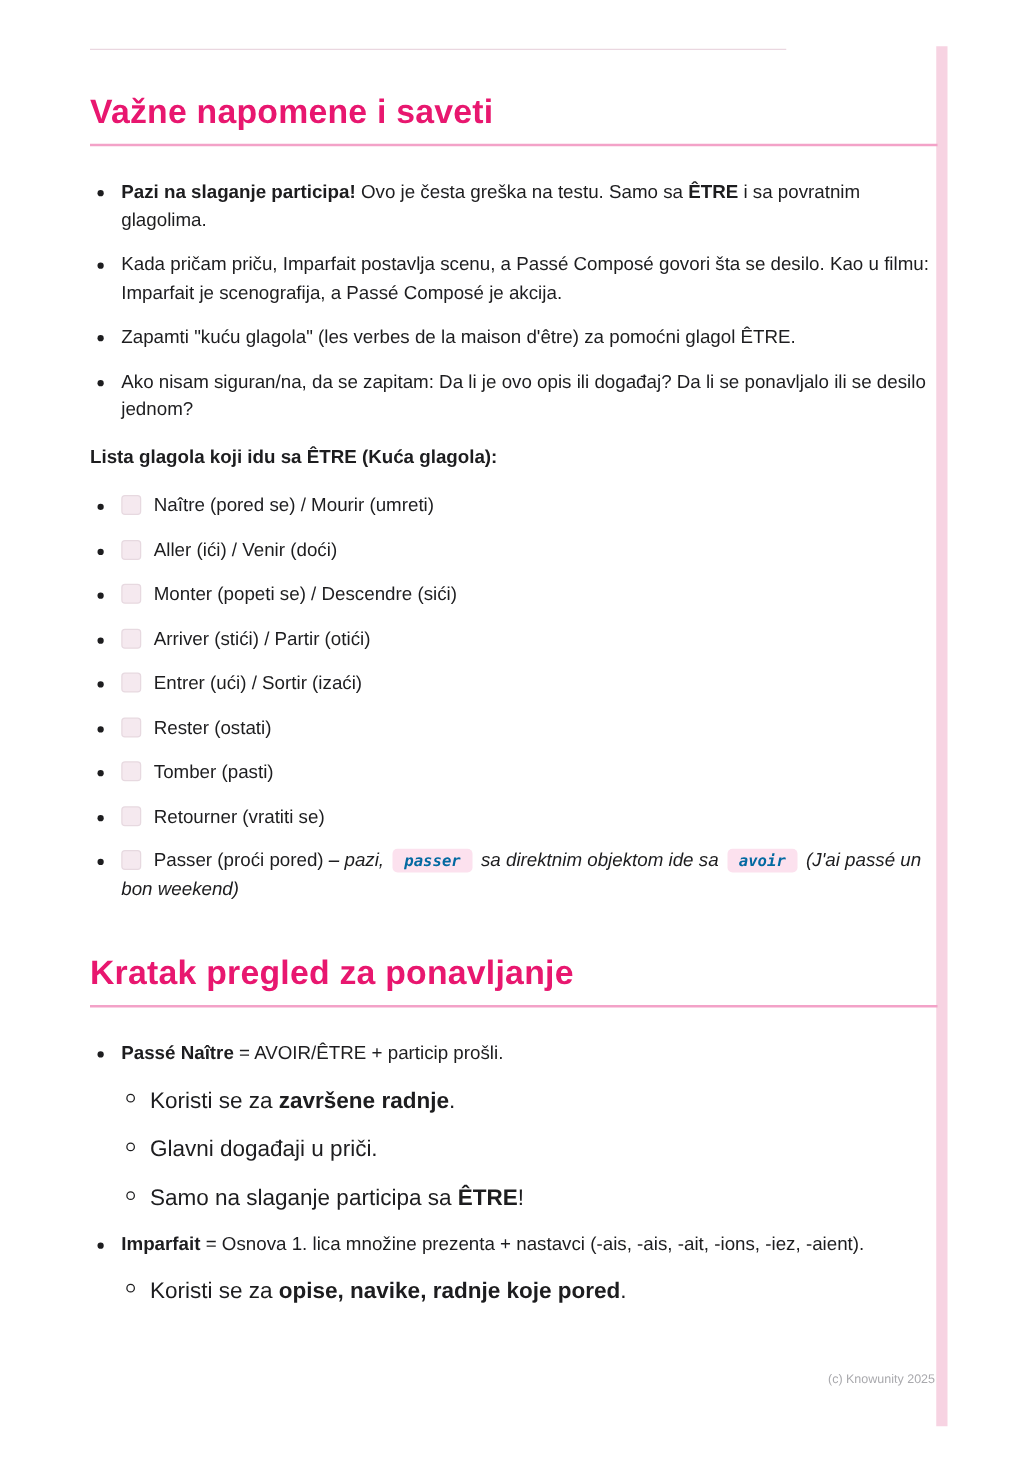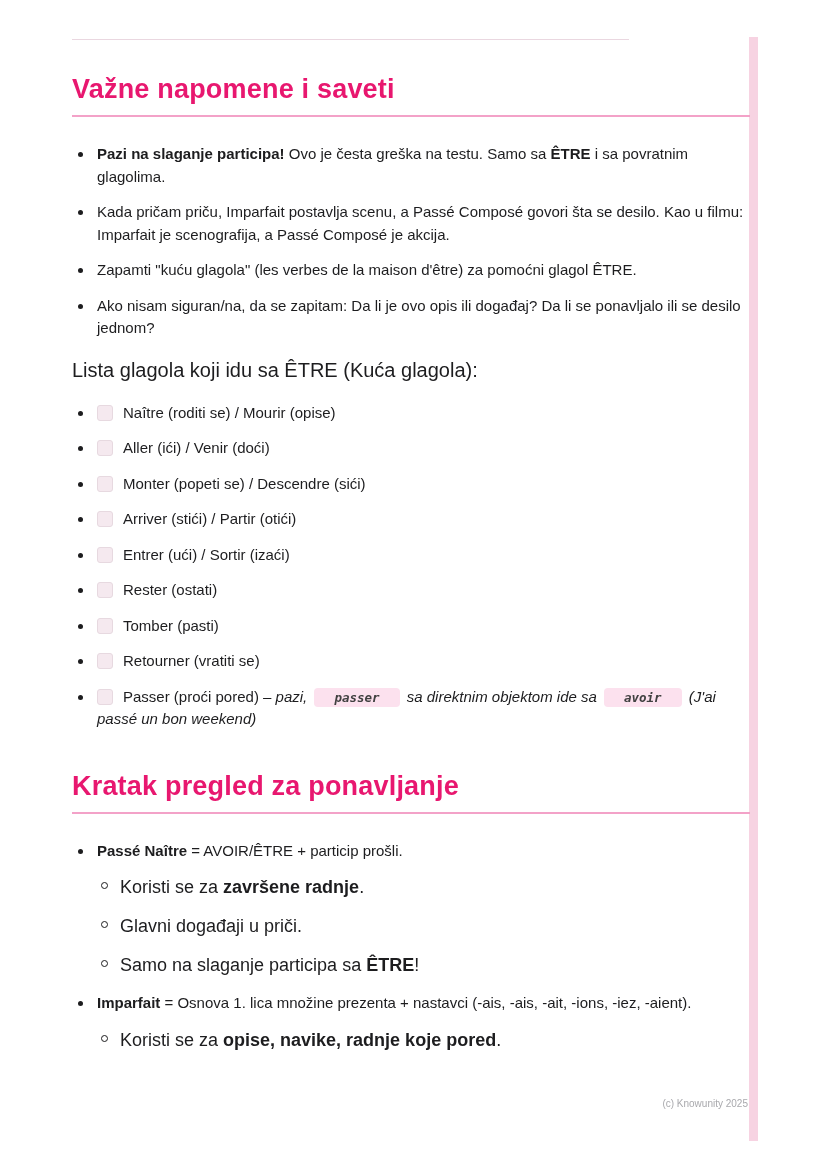--- a/index.html
+++ b/index.html
@@ -40,21 +40,21 @@
   ul.bullets > li {
     position: relative; padding-left: 25px;
     margin-bottom: 13px;
     font-size: 15px; line-height: 1.5;
   }
   ul.bullets > li::before {
     content: ""; position: absolute; left: 6px; top: 9px;
     width: 5px; height: 5px; border-radius: 50%; background: #1d1d1f;
   }
 
-  .list-heading { margin-top: 15px; font-size: 20px; font-weight: 400; line-height: 1.5; }
+  .list-heading { margin-top: 15px; font-size: 15px; font-weight: 700; line-height: 1.5; }
 
   ul.checklist { margin-top: 17px; }
 
   .checkbox {
     display: inline-block; width: 16px; height: 16px;
     border-radius: 3px; background: #f5e9ef;
     border: 1px solid #e7d9e0;
     vertical-align: -3px; margin-right: 10px;
   }
 
@@ -69,22 +69,22 @@
     width: 5px; height: 5px; border-radius: 50%;
     border: 1.2px solid #1d1d1f; background: #ffffff;
   }
 
   .seg-b { font-weight: 700; }
   .seg-i { font-style: italic; }
   .seg-code {
     font-family: "DejaVu Sans Mono", monospace;
     font-style: italic; font-weight: 700;
     font-size: 12.5px;
-    color: #404040; background: #fce1ee;
-    padding: 2px 20px; border-radius: 4px;
+    color: #0369a1; background: #fce1ee;
+    padding: 2px 9px; border-radius: 4px;
     margin: 0 3px; white-space: nowrap;
   }
 
   .watermark {
     position: absolute; right: 80px; top: 1098px;
     font-size: 10px; color: #a9a9ad;
   }
 </style>
 </head>
 <body>
@@ -102,21 +102,21 @@
       <ul class="bullets">
         <li><span class="rich"><span class="seg-b">Pazi na slaganje participa!</span><span class="seg"> Ovo je česta greška na testu. Samo sa </span><span class="seg-b">ÊTRE</span><span class="seg"> i sa povratnim glagolima.</span></span></li>
         <li><span class="rich"><span class="seg">Kada pričam priču, Imparfait postavlja scenu, a Passé Composé govori šta se desilo. Kao u filmu: Imparfait je scenografija, a Passé Composé je akcija.</span></span></li>
         <li><span class="rich"><span class="seg">Zapamti "kuću glagola" (les verbes de la maison d'être) za pomoćni glagol ÊTRE.</span></span></li>
         <li><span class="rich"><span class="seg">Ako nisam siguran/na, da se zapitam: Da li je ovo opis ili događaj? Da li se ponavljalo ili se desilo jednom?</span></span></li>
       </ul>
 
       <p class="list-heading">Lista glagola koji idu sa ÊTRE (Kuća glagola):</p>
 
       <ul class="bullets checklist">
-        <li><span class="checkbox"></span><span class="rich"><span class="seg">Naître (roditi se) / Mourir (opise)</span></span></li>
+        <li><span class="checkbox"></span><span class="rich"><span class="seg">Naître (pored se) / Mourir (umreti)</span></span></li>
         <li><span class="checkbox"></span><span class="rich"><span class="seg">Aller (ići) / Venir (doći)</span></span></li>
         <li><span class="checkbox"></span><span class="rich"><span class="seg">Monter (popeti se) / Descendre (sići)</span></span></li>
         <li><span class="checkbox"></span><span class="rich"><span class="seg">Arriver (stići) / Partir (otići)</span></span></li>
         <li><span class="checkbox"></span><span class="rich"><span class="seg">Entrer (ući) / Sortir (izaći)</span></span></li>
         <li><span class="checkbox"></span><span class="rich"><span class="seg">Rester (ostati)</span></span></li>
         <li><span class="checkbox"></span><span class="rich"><span class="seg">Tomber (pasti)</span></span></li>
         <li><span class="checkbox"></span><span class="rich"><span class="seg">Retourner (vratiti se)</span></span></li>
         <li><span class="checkbox"></span><span class="rich"><span class="seg">Passer (proći pored) </span><span class="seg-i">– pazi, </span><span class="seg-code">passer</span><span class="seg-i"> sa direktnim objektom ide sa </span><span class="seg-code">avoir</span><span class="seg-i"> (J'ai passé un bon weekend)</span></span></li>
       </ul>
     </section>

